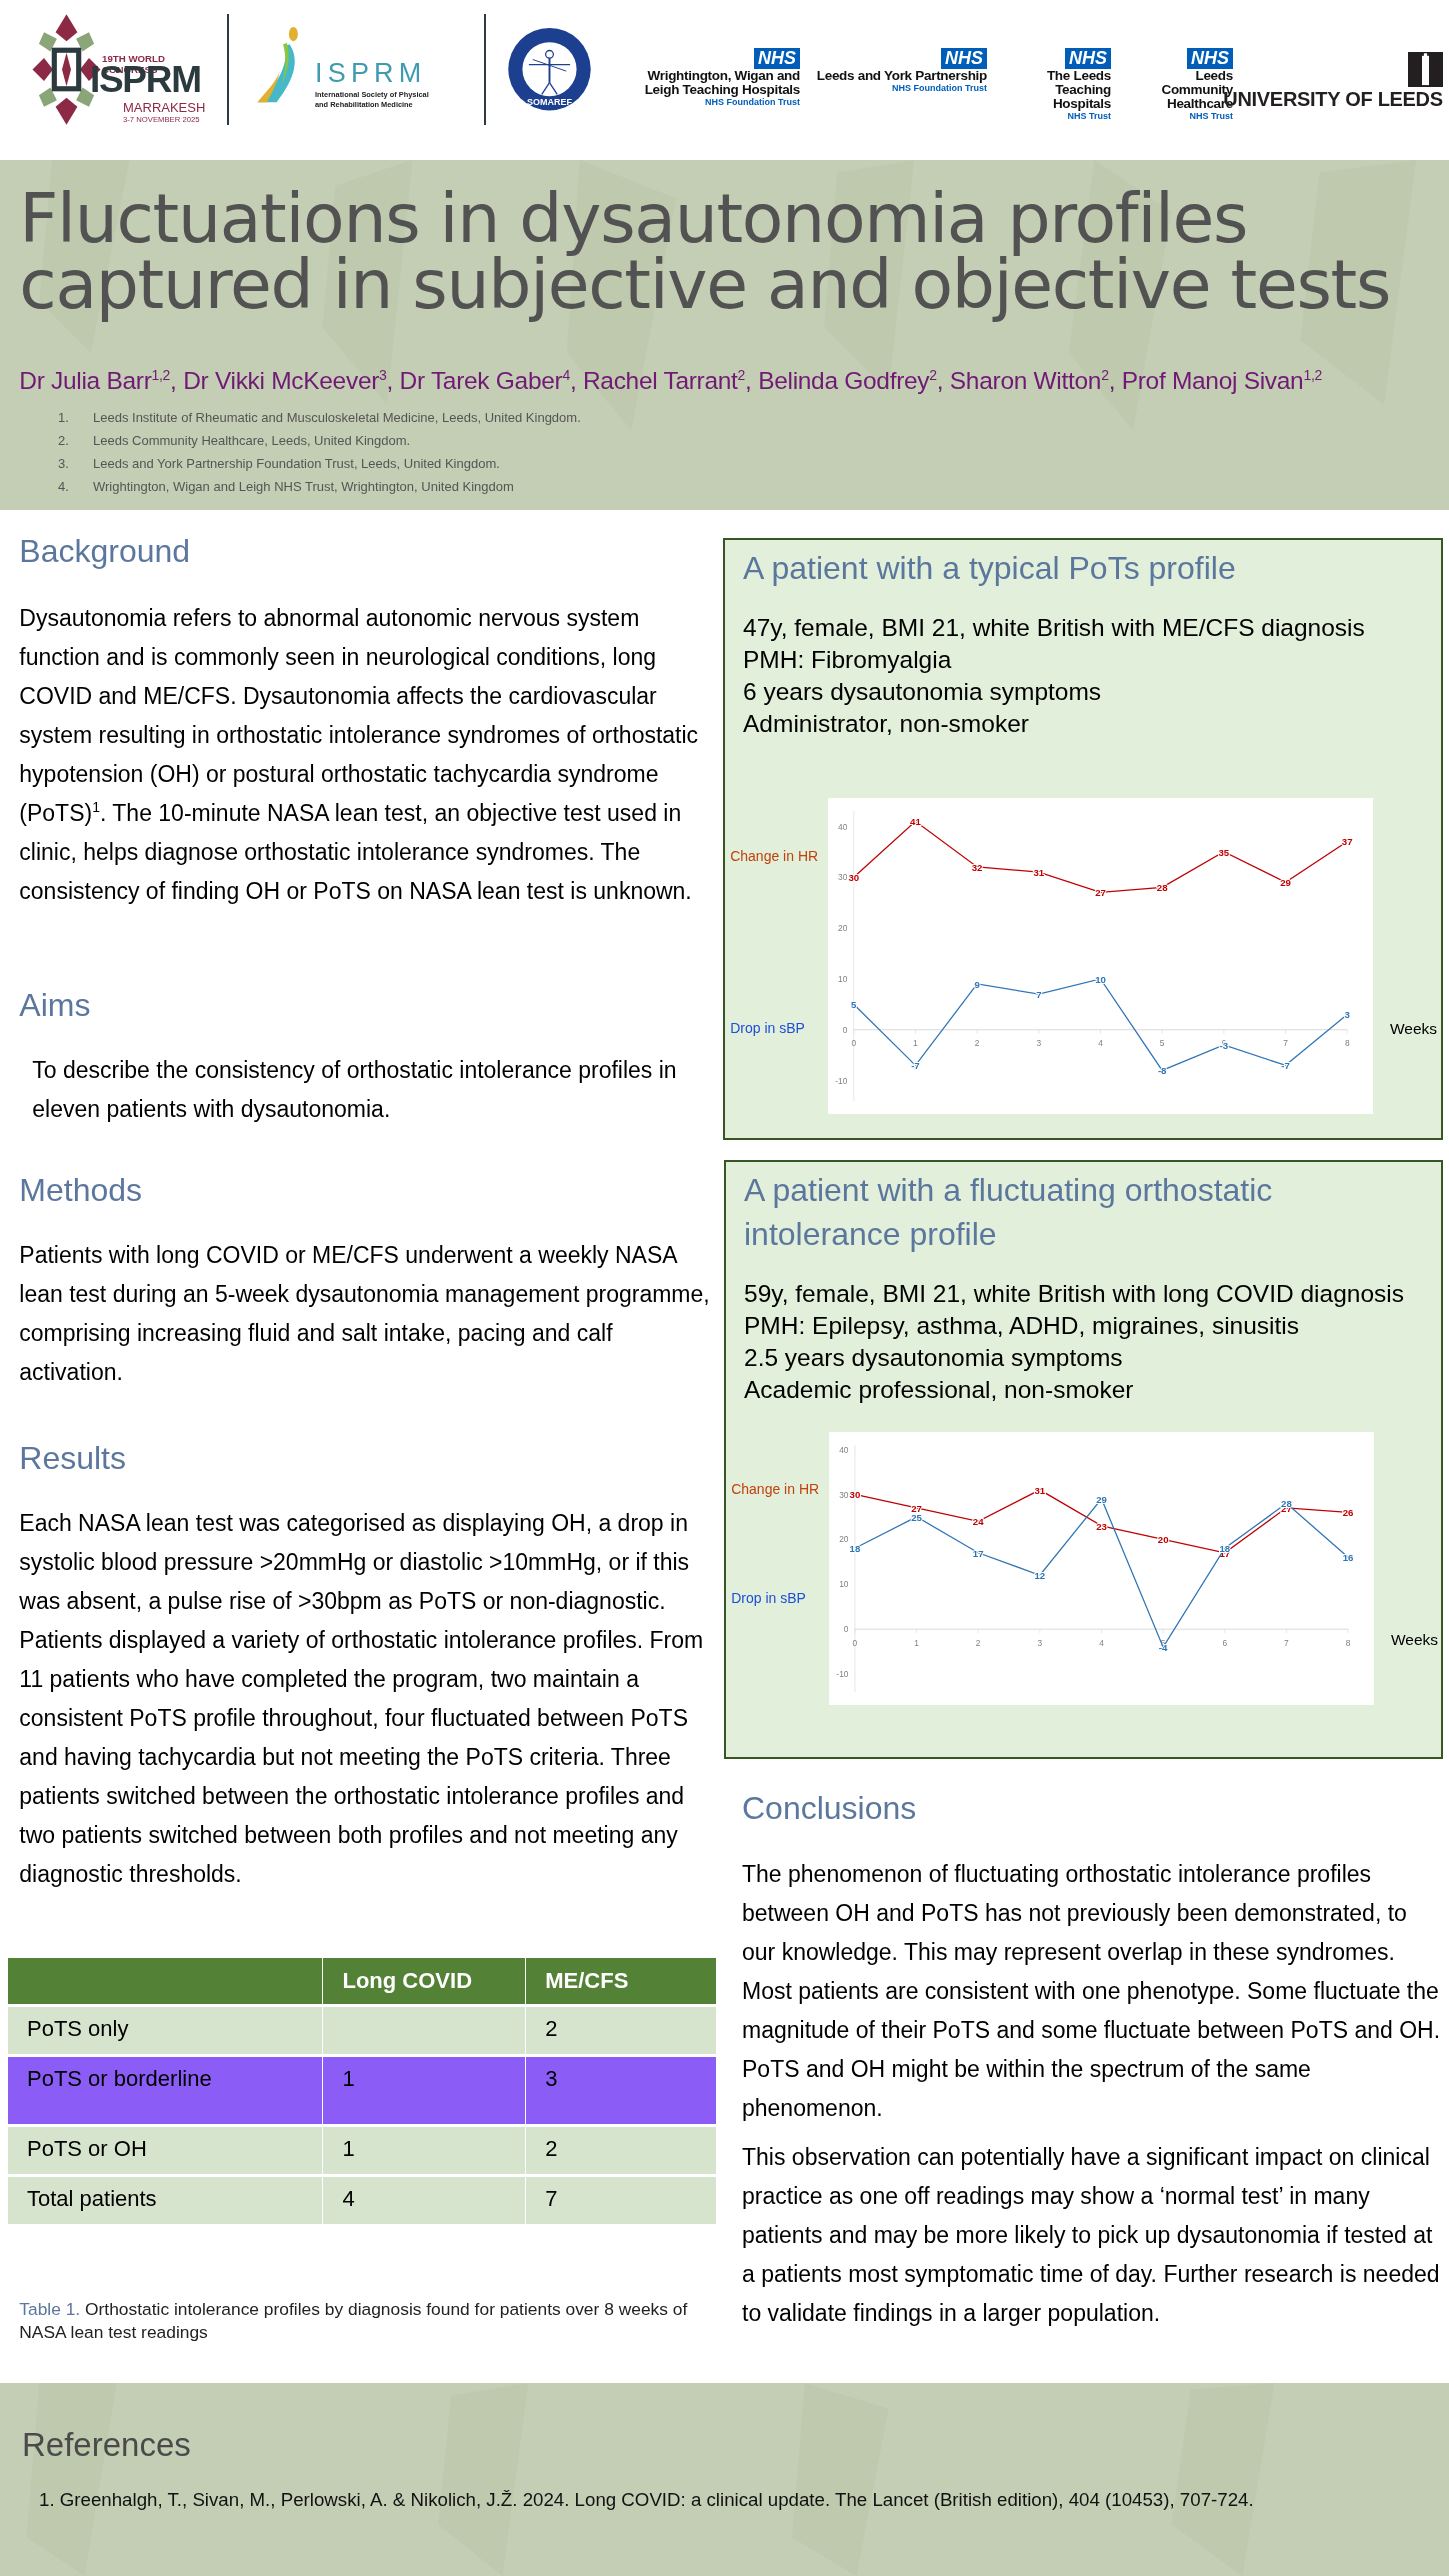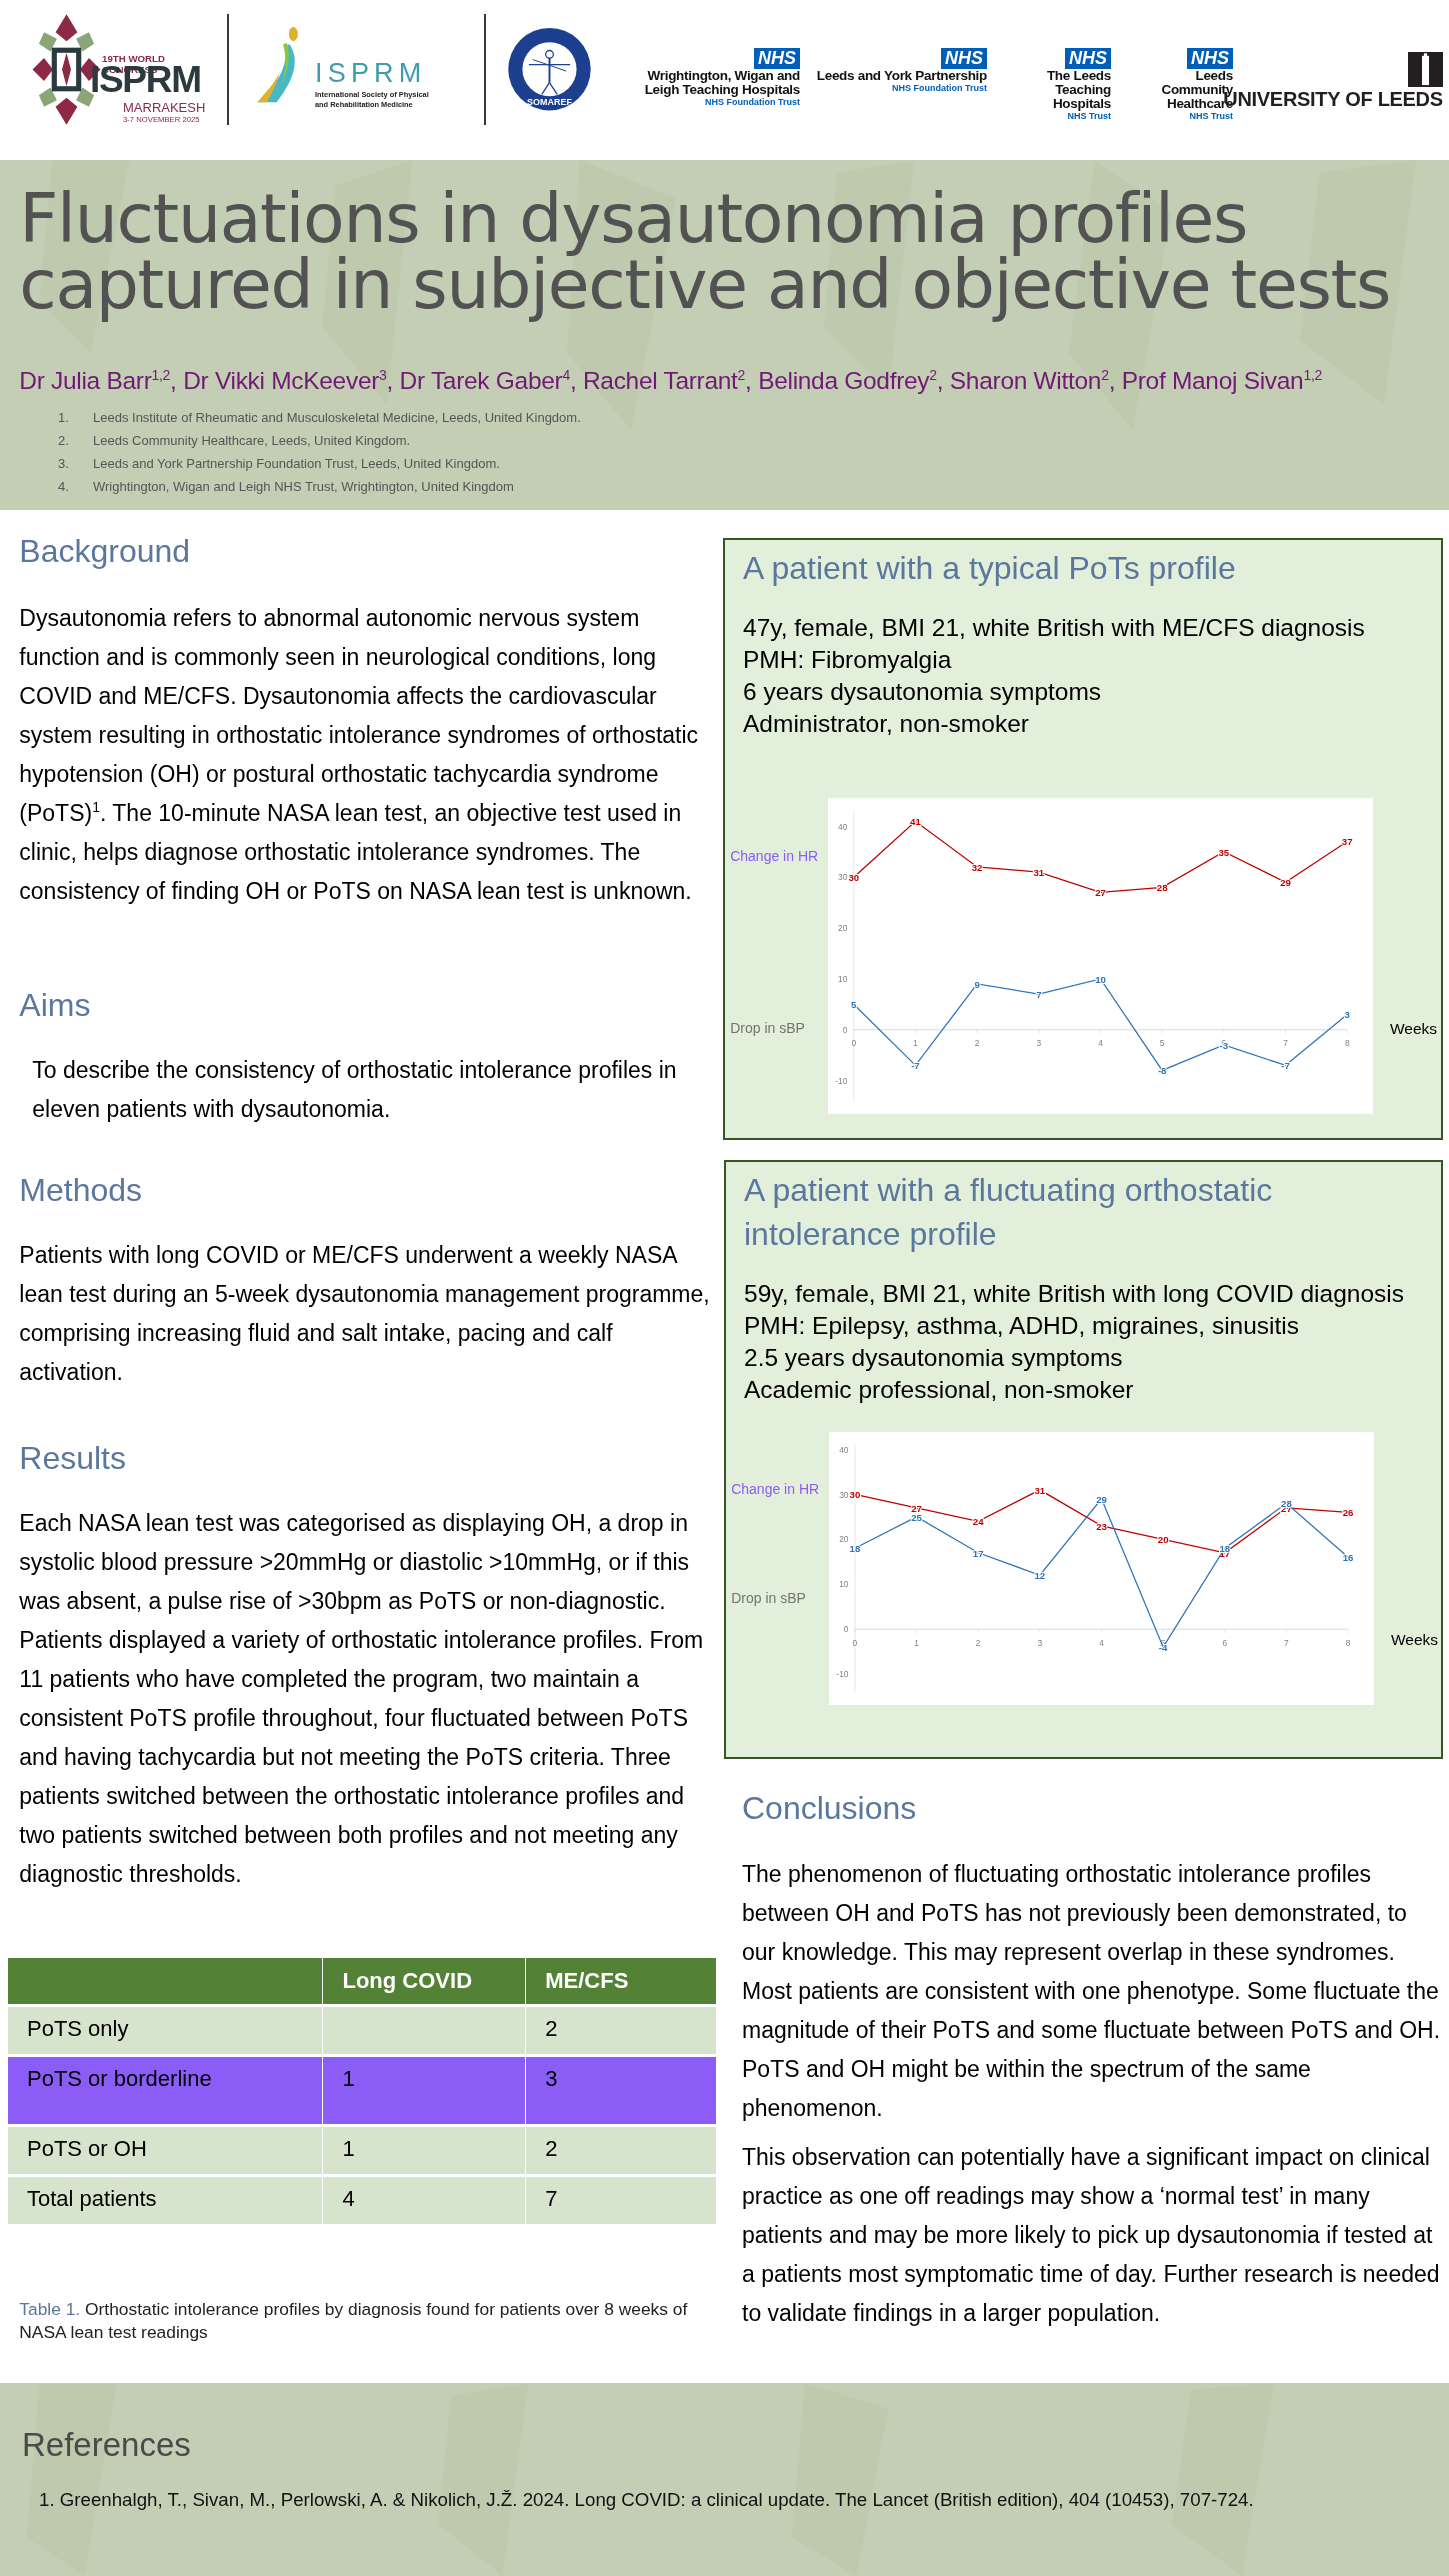--- a/index.html
+++ b/index.html
@@ -46,22 +46,22 @@
   .sec-h { font-size:32px; color:#5b779d; position:absolute; left:19.3px; white-space:nowrap; }
   .sec-p { font-size:23px; line-height:39px; color:#000; position:absolute; left:19.3px; width:702px; margin:0; }
   .sec-p sup { font-size:14px; line-height:0; }
 
   
   .case-box { position:absolute; background:#e2efda; border:2.6px solid #375623; box-sizing:border-box; }
   .case-title { position:absolute; left:18px; font-size:32px; line-height:44px; color:#5b779d; width:670px; }
   .case-lines { position:absolute; left:18px; margin:0; padding:0; list-style:none; }
   .case-lines li { font-size:24.5px; line-height:32px; color:#000; white-space:nowrap; }
   .chart-svg { position:absolute; }
-  .lbl-hr { position:absolute; font-size:14px; color:#8b5cf6; white-space:nowrap; }
-  .lbl-bp { position:absolute; font-size:14px; color:#737373; white-space:nowrap; }
+  .lbl-hr { position:absolute; font-size:14px; color:#c2410c; white-space:nowrap; }
+  .lbl-bp { position:absolute; font-size:14px; color:#1d4ed8; white-space:nowrap; }
   .lbl-wk { position:absolute; font-size:15.5px; color:#000; white-space:nowrap; }
 
   
   .tbl { position:absolute; left:7.7px; top:1958px; width:708px; border-collapse:separate; border-spacing:3.9px 0; }
   table.tbl { border-spacing:0; }
   .tbl th { background:#538135; color:#fff; text-align:left; font-size:22px; font-weight:bold; height:46px; padding:0 0 0 19.3px; border-right:1.9px solid #fff; }
   .tbl td { font-size:22px; text-align:left; vertical-align:top; padding:9px 0 0 19.3px; border-right:1.9px solid #fff; border-top:3.9px solid #fff; color:#000; }
   .tbl tr.alt-a td { background:#d6e3cd; }
   .tbl tr.alt-b td { background:#8b5cf6; }
   .tbl td.first, .tbl th.first { padding-left:19.3px; }

